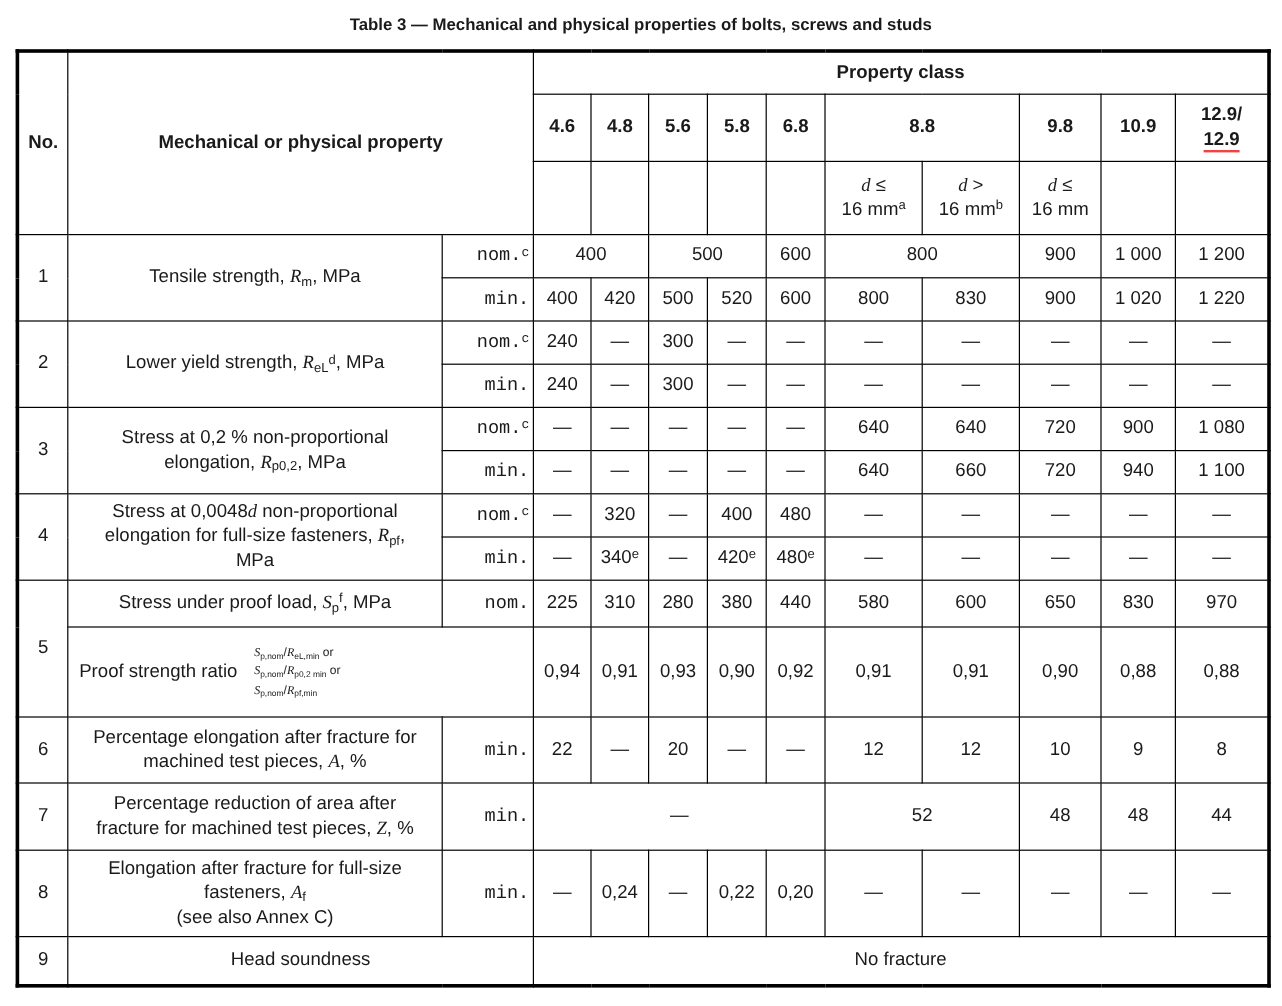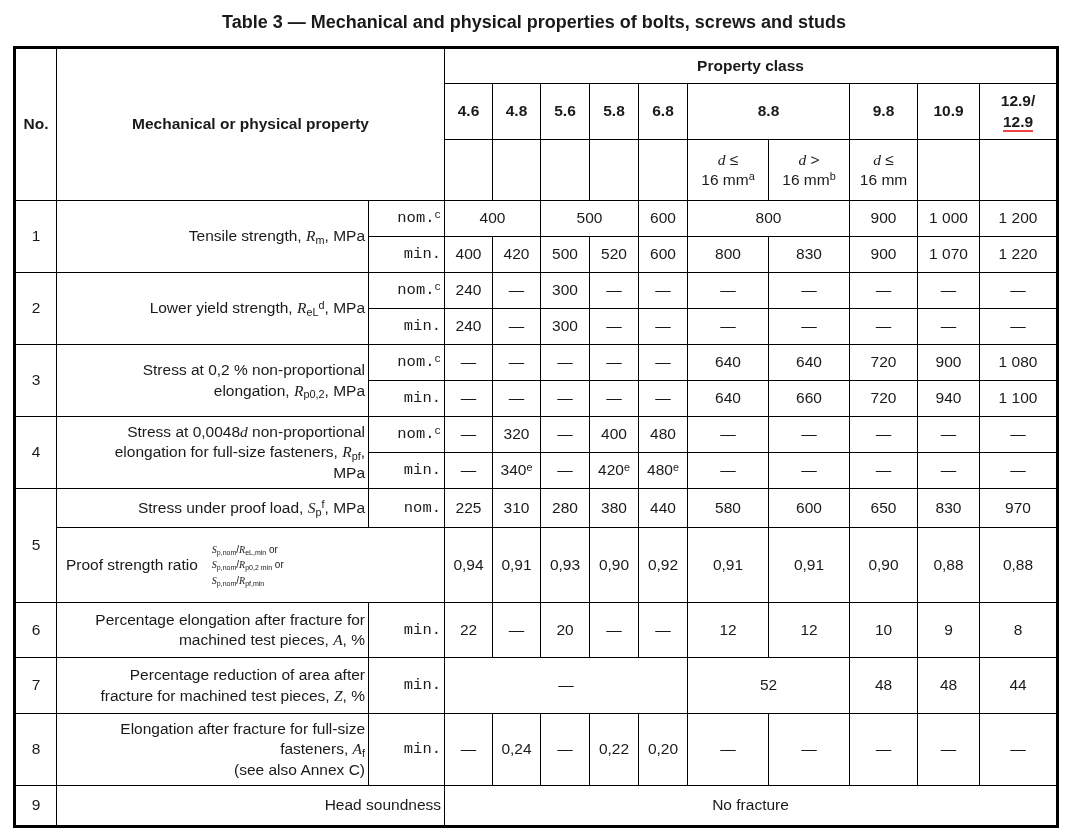--- a/index.html
+++ b/index.html
@@ -1,24 +1,24 @@
 <!DOCTYPE html>
 <html><head>
 <meta charset="utf-8">
 <style>
   html,body{margin:0;padding:0;background:#fff;}
   .page{width:1068px;height:838px;background:#fff;font-family:"Liberation Sans",sans-serif;color:#1a1a1a;box-sizing:border-box;padding-top:12px;overflow:hidden;}
-  .title{text-align:center;font-weight:bold;font-size:18px;margin:0 0 13px 0;}
+  .title{text-align:center;font-weight:bold;font-size:14px;margin:0 0 13px 0;}
   table.t3{border-collapse:collapse;table-layout:fixed;width:1043px;margin-left:13px;border:3px solid #000;}
   .t3 td,.t3 th{border:1px solid #000;vertical-align:middle;padding:1px 3px;font-size:15.5px;line-height:1.3;color:#1a1a1a;}
   .t3 th{font-weight:bold;}
   .pc{font-size:16px;margin-left:16px;}
   .c{text-align:center;}
   .num{text-align:center;}
-  .desc{text-align:right;padding-left:6px;}
+  .desc{text-align:center;padding-left:6px;}
   .lbl{text-align:right;padding-right:4px;font-family:Liberation Mono, monospace;}
   .val{text-align:center;font-size:16px;}
   .subhead{font-size:13.5px;font-weight:normal;line-height:1.6;}
   .cls129{line-height:1.4;}
   .nT{border-top:none;}
   .nB{border-bottom:none;}
   .nL{border-left:none;}
   .nR{border-right:none;}
   .tR{border-right:3px solid #000;}
   .tB{border-bottom:3px solid #000;}
@@ -97,21 +97,21 @@
     <tr style="height:36px">
       <td class="lbl nL tR">min.</td>
       <td class="val">400</td>
       <td class="val">420</td>
       <td class="val">500</td>
       <td class="val">520</td>
       <td class="val">600</td>
       <td class="val">800</td>
       <td class="val">830</td>
       <td class="val">900</td>
-      <td class="val">1 070</td>
+      <td class="val">1 020</td>
       <td class="val">1 220</td>
     </tr>
 
     <tr style="height:36px">
       <td rowspan="2" class="num">2</td>
       <td rowspan="2" class="desc nR">Lower yield strength, <i>R</i><sub>eL</sub><sup>d</sup>, MPa</td>
       <td class="lbl nL tR">nom.<sup>c</sup></td>
       <td class="val">240</td>
       <td class="val">—</td>
       <td class="val">300</td>

